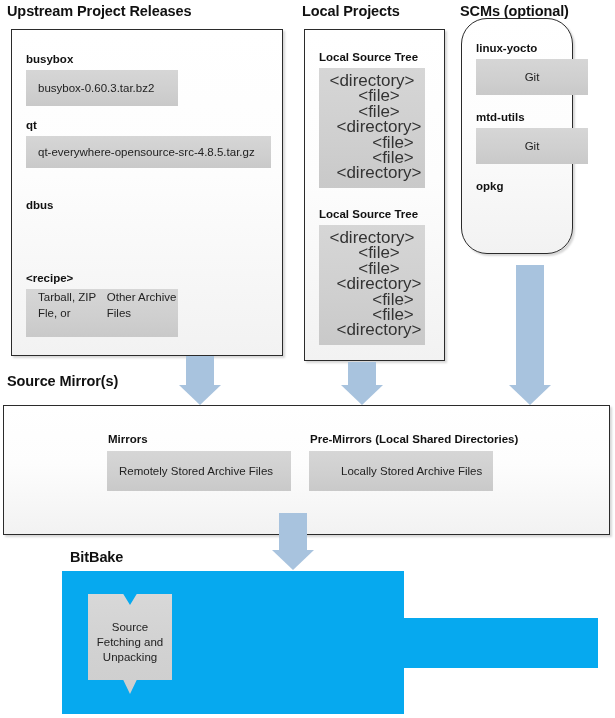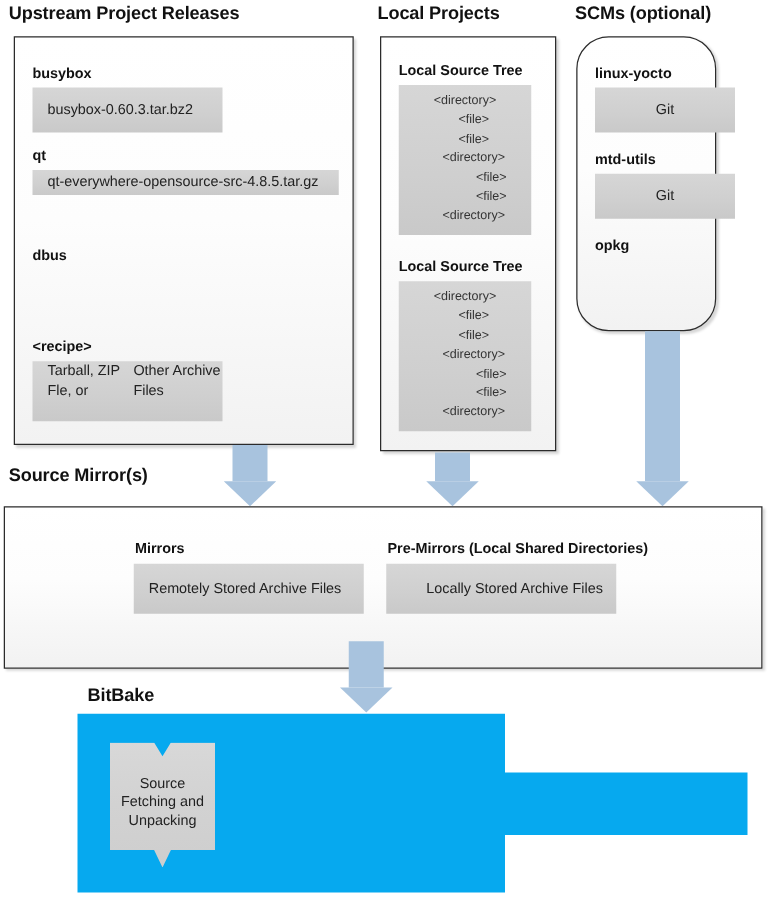--- a/index.html
+++ b/index.html
@@ -37,21 +37,21 @@
   .gbox.center{justify-content:center;}
 
   .item-label{
     font-size:11.5px;font-weight:bold;color:#111;white-space:nowrap;
   }
 
   
   .tree{
     display:block;
     text-align:center;
-    font-size:10px;
+    font-size:17px;
     line-height:15.4px;
     color:#333;
     padding-top:5px;
     padding-bottom:3px;
     box-sizing:border-box;
   }
   .tree div{white-space:pre;}
   .lvl0{text-indent:0;}
   .lvl1{text-indent:0;padding-left:14px;}
   .lvl2{text-indent:0;padding-left:42px;}
@@ -84,21 +84,21 @@
 <body>
 
 <div class="abs sec-title" style="left:7px;top:3px;">Upstream Project Releases</div>
 
 <div class="abs panel" style="left:11px;top:29px;width:272px;height:327px;">
 
   <div class="abs item-label" style="left:14px;top:23px;">busybox</div>
   <div class="abs gbox pad" style="left:14px;top:40px;width:152px;height:36px;">busybox-0.60.3.tar.bz2</div>
 
   <div class="abs item-label" style="left:14px;top:89px;">qt</div>
-  <div class="abs gbox pad" style="left:14px;top:106px;width:245px;height:20px;">qt-everywhere-opensource-src-4.8.5.tar.gz</div>
+  <div class="abs gbox pad" style="left:14px;top:106px;width:245px;height:32px;">qt-everywhere-opensource-src-4.8.5.tar.gz</div>
 
   <div class="abs item-label" style="left:14px;top:169px;">dbus</div>
 
   <div class="abs item-label" style="left:14px;top:242px;">&lt;recipe&gt;</div>
   <div class="abs gbox pad" style="left:14px;top:259px;width:152px;height:48px;
               flex-direction:row;align-items:flex-start;justify-content:center;line-height:16px;">
     <div>Tarball, ZIP Fle, or</div>
     <div>Other Archive Files</div>
   </div>
 </div>
@@ -125,21 +125,21 @@
     <div class="lvl1">&lt;file&gt;</div>
     <div class="lvl1">&lt;directory&gt;</div>
     <div class="lvl2">&lt;file&gt;</div>
     <div class="lvl2">&lt;file&gt;</div>
     <div class="lvl1">&lt;directory&gt;</div>
   </div>
 </div>
 
 <div class="abs sec-title" style="left:460px;top:3px;">SCMs (optional)</div>
 
-<div class="abs panel" style="left:461px;top:29px;width:112px;height:236px;border-radius:26px;">
+<div class="abs panel" style="left:461px;top:18px;width:112px;height:236px;border-radius:26px;">
 
   <div class="abs item-label" style="left:14px;top:23px;">linux-yocto</div>
   <div class="abs gbox center" style="left:14px;top:40px;width:112px;height:36px;">Git</div>
 
   <div class="abs item-label" style="left:14px;top:92px;">mtd-utils</div>
   <div class="abs gbox center" style="left:14px;top:109px;width:112px;height:36px;">Git</div>
 
   <div class="abs item-label" style="left:14px;top:161px;">opkg</div>
 </div>
 

